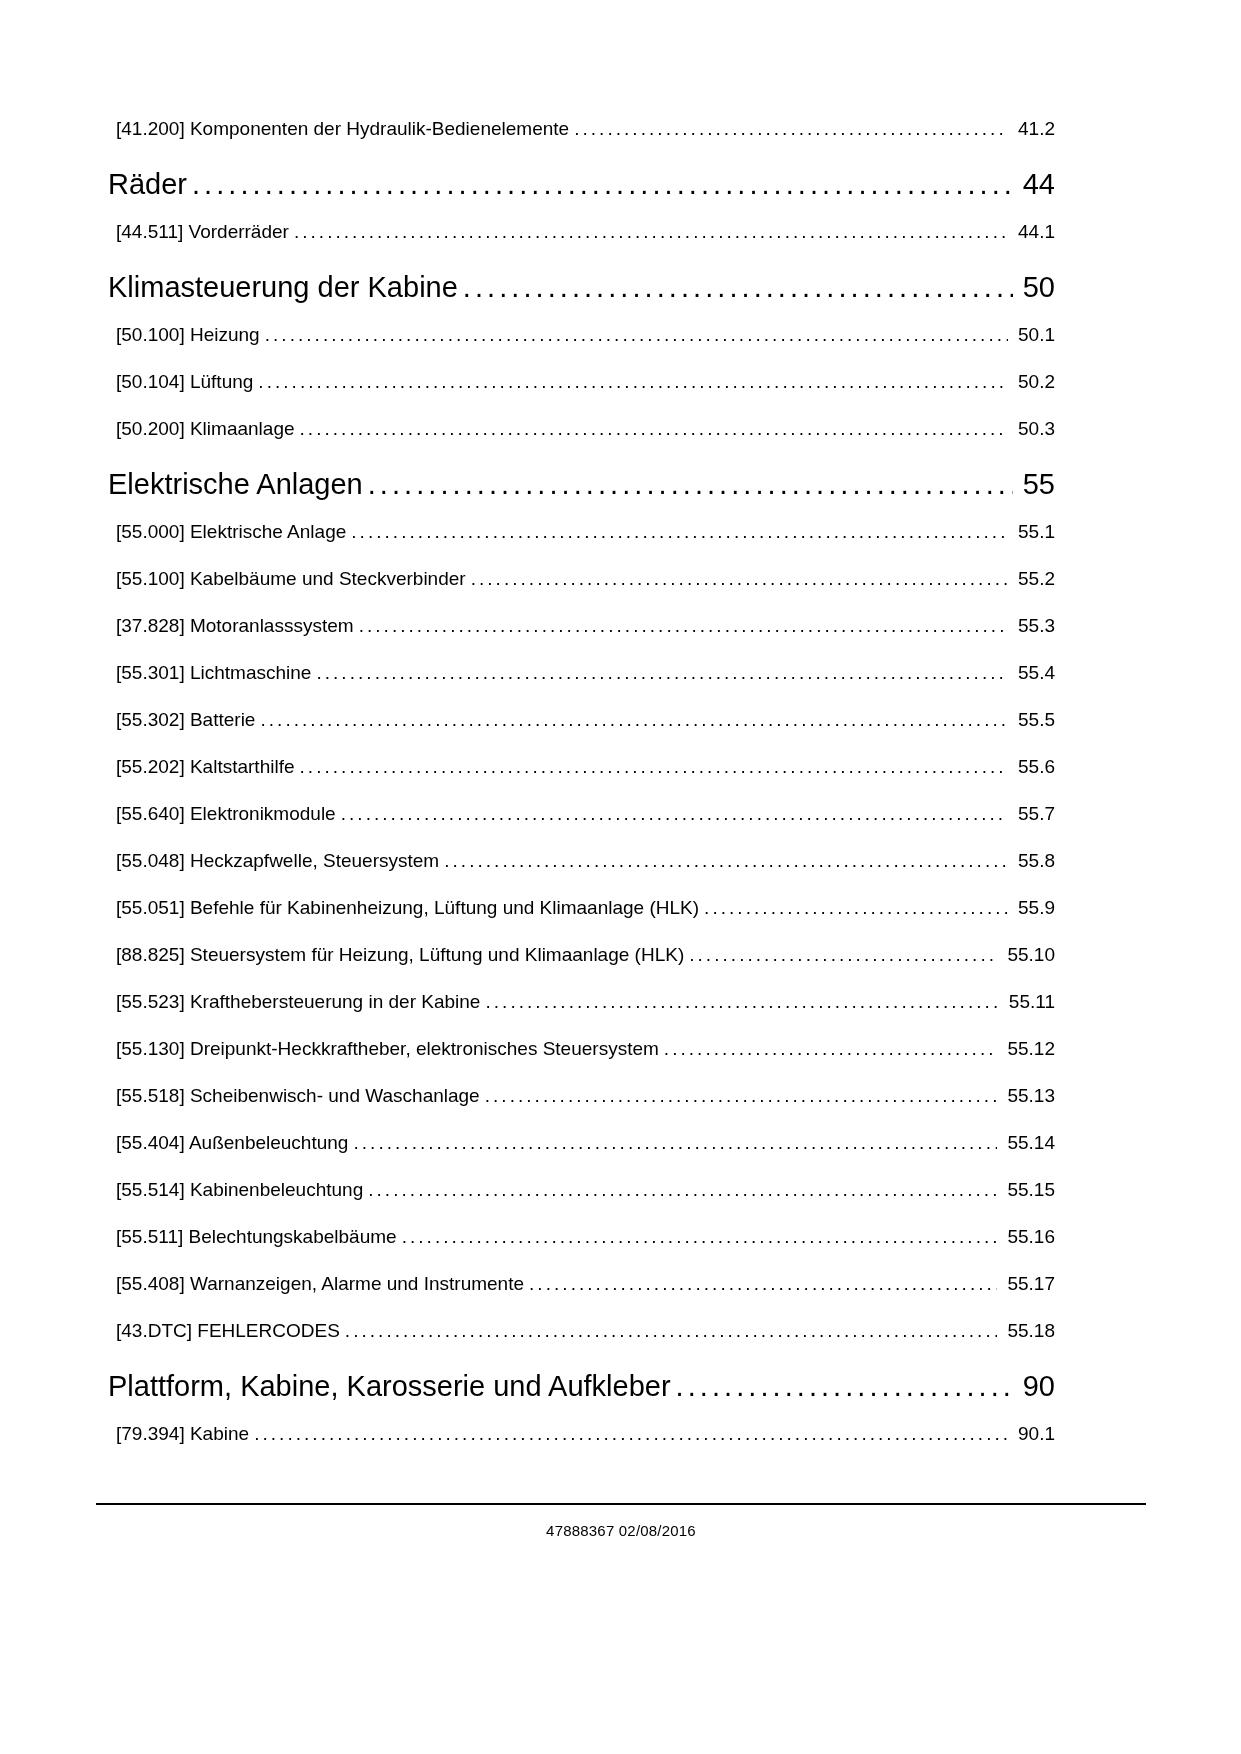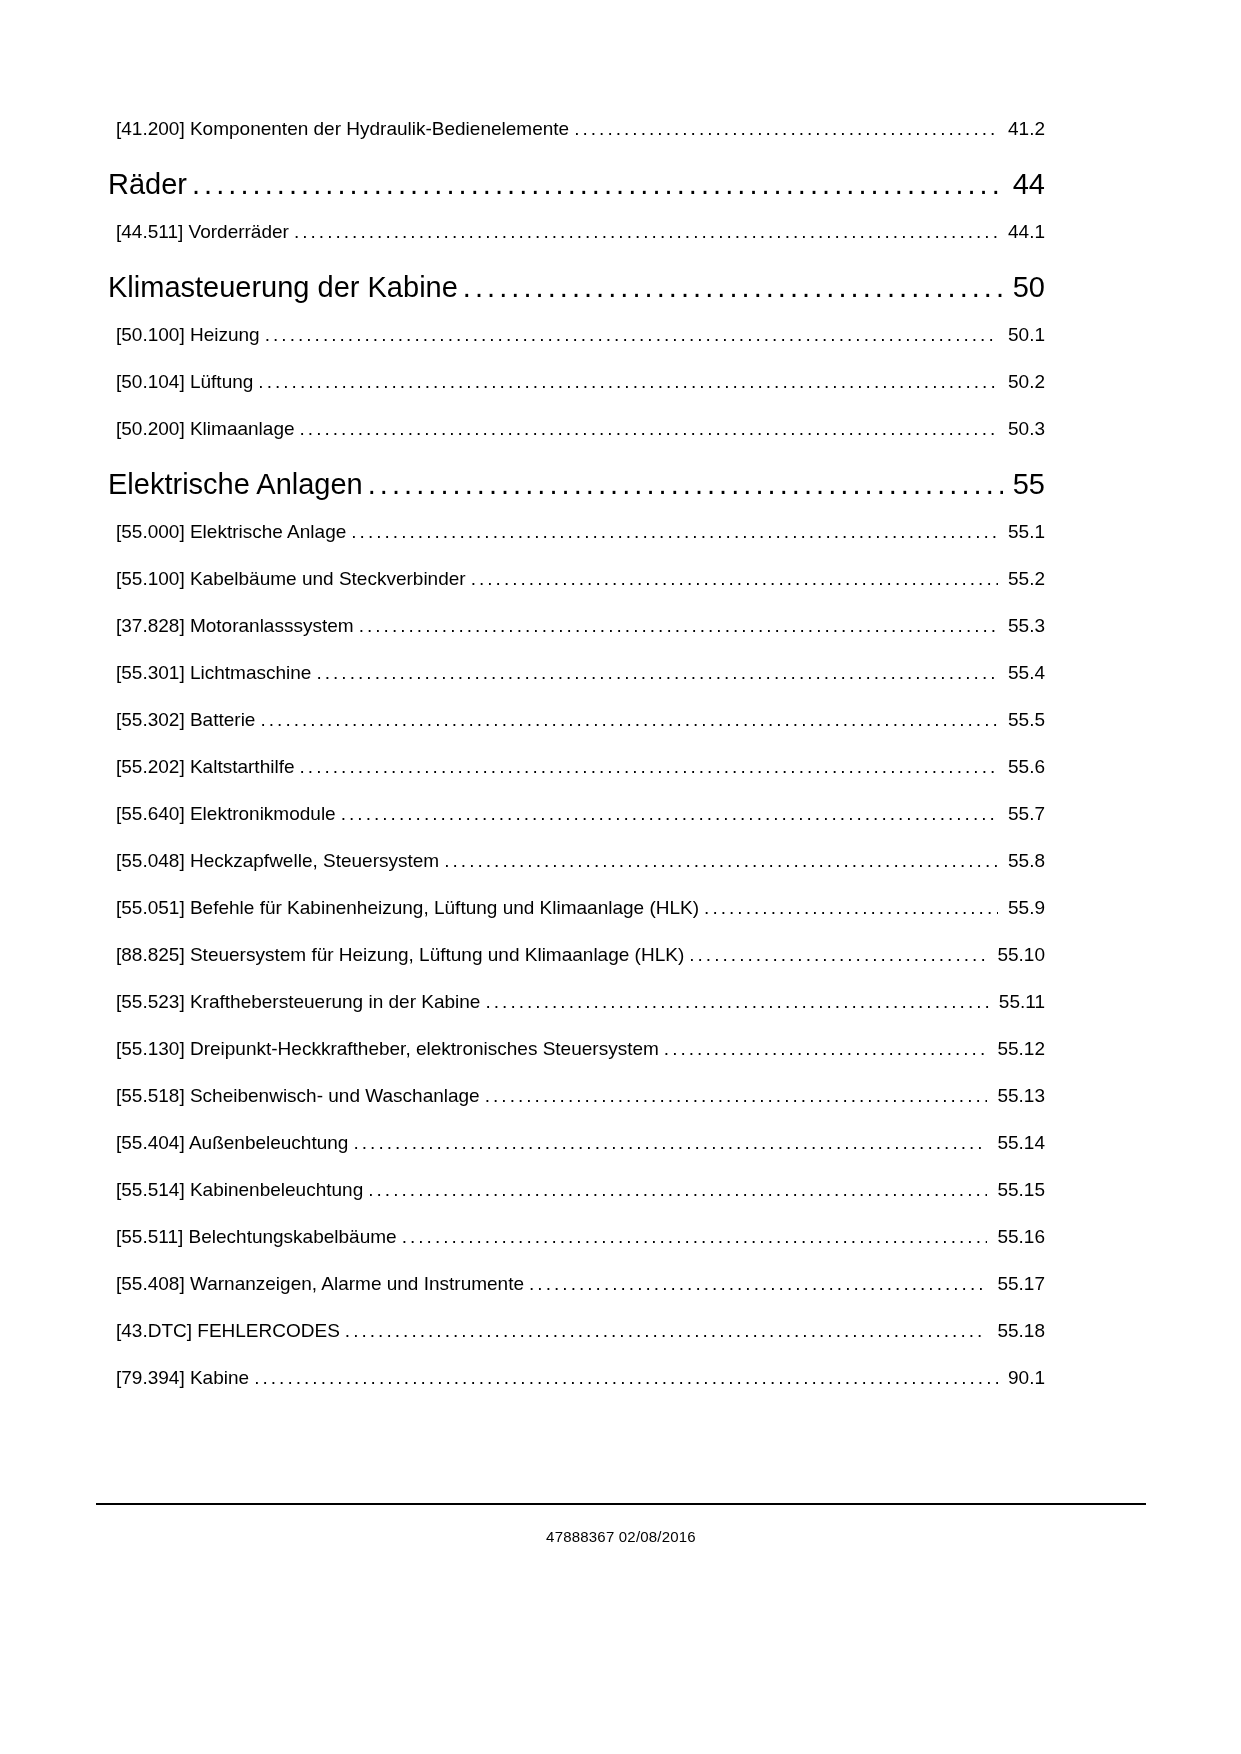--- a/index.html
+++ b/index.html
@@ -8,21 +8,21 @@
     background: #ffffff;
     color: #000000;
     font-family: "Liberation Sans", "DejaVu Sans", sans-serif;
     position: relative;
     overflow: hidden;
   }
   .toc {
     position: absolute;
     top: 106px;
     left: 96px;
-    right: 196px;
+    right: 186px;
   }
   .row { display: flex; align-items: baseline; }
   .row.item {
     font-size: 19px;
     line-height: 22px;
     padding: 12px 0 13px 20px;
   }
   .row.heading {
     font-size: 29px;
     line-height: 34px;
@@ -43,21 +43,21 @@
   .row.heading .dots::before { letter-spacing: 0.14em; }
   .pagenum { white-space: nowrap; padding-left: 8px; }
   .footer {
     position: absolute;
     left: 96px;
     right: 95px;
     top: 1503px;
     text-align: center;
   }
   .footer-rule { height: 2px; background: #000; }
-  .footer-text { margin-top: 23px; font-size: 15px; letter-spacing: 0.2px; }
+  .footer-text { margin-top: 17px; font-size: 15px; letter-spacing: 0.2px; }
 </style>
 </head>
 <body>
 
 <div class="toc">
   <div class="row item">
     <span class="label">[41.200] Komponenten der Hydraulik-Bedienelemente</span>
     <span class="dots"></span>
     <span class="pagenum">41.2</span>
   </div>
@@ -205,20 +205,25 @@
     <span class="dots"></span>
     <span class="pagenum">55.17</span>
   </div>
 
   <div class="row item">
     <span class="label">[43.DTC] FEHLERCODES</span>
     <span class="dots"></span>
     <span class="pagenum">55.18</span>
   </div>
 
+  <div class="row heading">
+    <span class="label">Plattform, Kabine, Karosserie und Aufkleber</span>
+    <span class="dots"></span>
+    <span class="pagenum">90</span>
+  </div>
 
   <div class="row item">
     <span class="label">[79.394] Kabine</span>
     <span class="dots"></span>
     <span class="pagenum">90.1</span>
   </div>
 </div>
 
 <div class="footer">
   <div class="footer-rule"></div>

